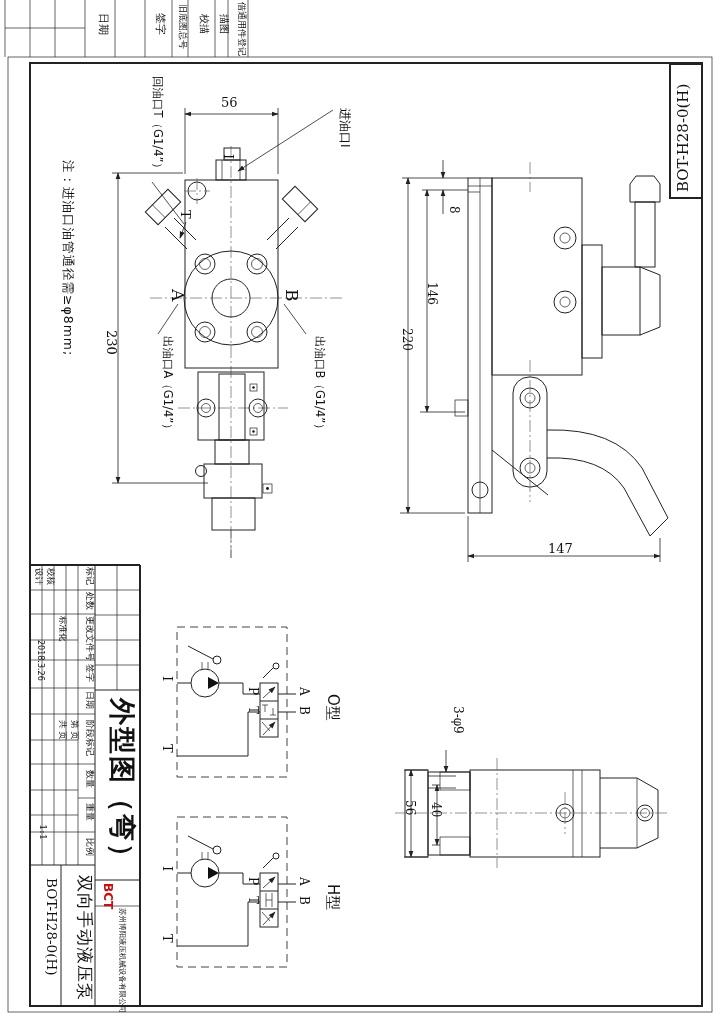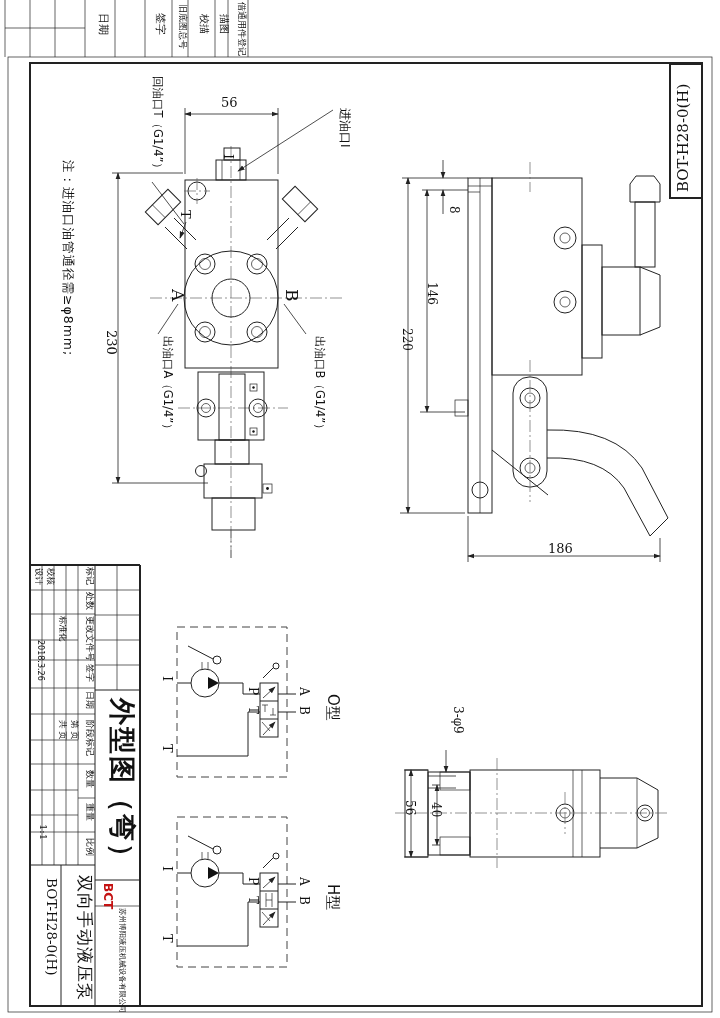--- a/index.html
+++ b/index.html
@@ -306,21 +306,21 @@
 <div class="vt ser" style="left:221px;top:154px;width:14px;font-size:13px;">I</div>
 <div class="vt ser" style="left:178px;top:210px;width:14px;font-size:13px;">T</div>
 <div class="vt ser" style="left:168px;top:289px;width:18px;font-size:17px;">A</div>
 <div class="vt ser" style="left:282px;top:289px;width:18px;font-size:17px;">B</div>
 <div class="vt" style="left:157px;top:336px;width:16px;font-size:11.5px;">出油口A（G1/4”）</div>
 <div class="vt" style="left:309px;top:336px;width:16px;font-size:11.5px;">出油口B（G1/4”）</div>
 
 <div class="vt ser" style="left:446px;top:206px;width:14px;font-size:12px;">8</div>
 <div class="vt ser" style="left:424px;top:282px;width:14px;font-size:12px;">146</div>
 <div class="vt ser" style="left:399px;top:328px;width:14px;font-size:12px;">220</div>
-<div class="ht ser" style="left:548px;top:542px;font-size:13px;">186</div>
+<div class="ht ser" style="left:548px;top:542px;font-size:13px;">147</div>
 
 <div class="vt ser" style="left:448px;top:706px;width:16px;font-size:12px;">3-φ9</div>
 <div class="vt ser" style="left:428px;top:802px;width:14px;font-size:12px;">40</div>
 <div class="vt ser" style="left:402px;top:800px;width:14px;font-size:12px;">56</div>
 
 <div class="vt ser" style="left:161px;top:676px;width:13px;font-size:13px;">I</div>
 <div class="vt ser" style="left:161px;top:744px;width:13px;font-size:13px;">T</div>
 <div class="vt ser" style="left:247px;top:687px;width:12px;font-size:12px;">P</div>
 <div class="vt ser" style="left:247px;top:706px;width:12px;font-size:12px;">T</div>
 <div class="vt ser" style="left:298px;top:687px;width:12px;font-size:12px;">A</div>

